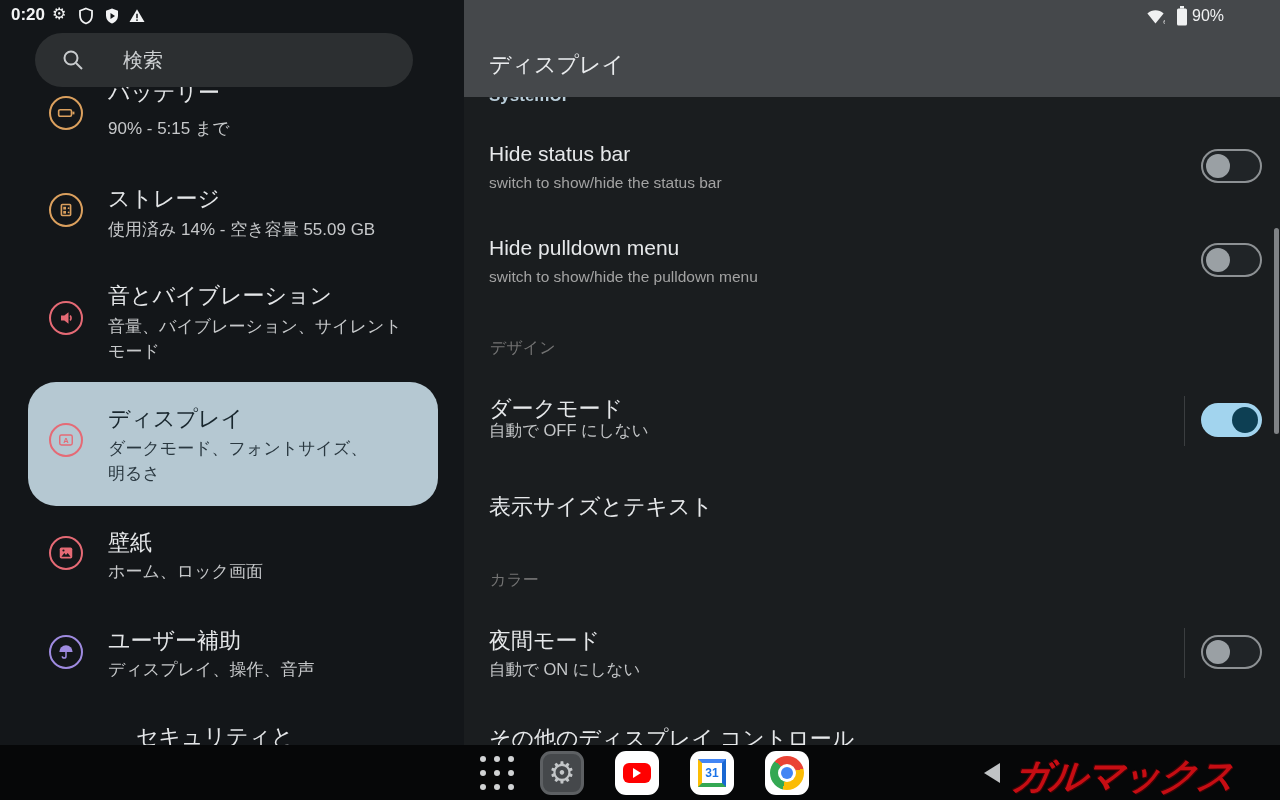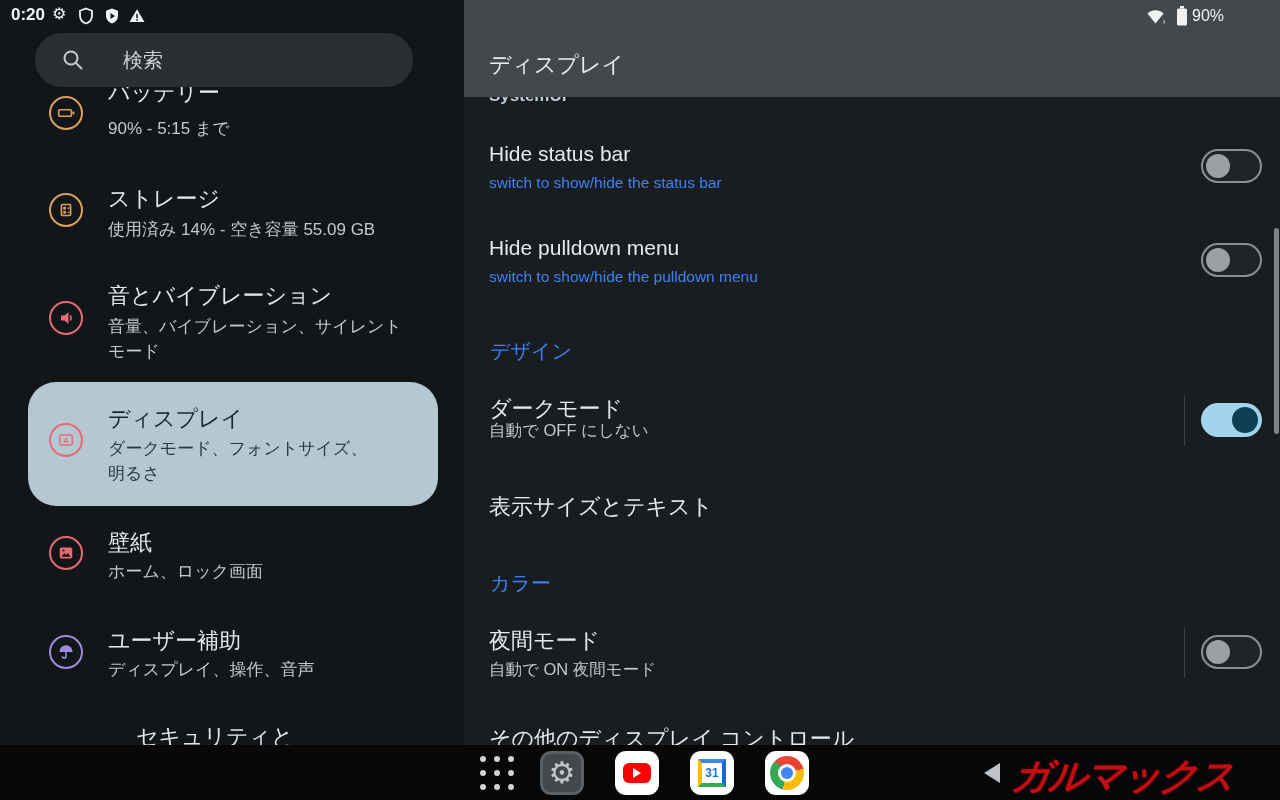--- a/index.html
+++ b/index.html
@@ -25,23 +25,23 @@
 
   
   #content-bg{left:464px;top:0;width:816px;height:745px;background:#1a1d1f;z-index:0;}
   #panel-header{left:464px;top:0;width:816px;height:97px;background:#45484b;z-index:3;}
   #panel-title{position:absolute;left:25px;top:50px;font-size:22px;color:#e9ebed;}
   .st-right{position:absolute;top:7px;}
   #battery-pct{font-size:16px;color:#f0f1f2;font-weight:500;}
 
   .row-title{left:489px;font-size:21px;color:#e6e8ea;white-space:nowrap;z-index:1;}
   .row-title-jp{left:489px;font-size:22px;color:#e6e8ea;white-space:nowrap;z-index:1;}
-  .row-sub{left:489px;font-size:15.5px;color:#3b82f6;white-space:nowrap;z-index:1;}
+  .row-sub{left:489px;font-size:15.5px;color:#a3a3a3;white-space:nowrap;z-index:1;}
   .row-sub-jp{left:489px;font-size:16.5px;color:#c4c6c8;white-space:nowrap;z-index:1;}
-  .section-label{left:490px;font-size:20px;color:#3b82f6;white-space:nowrap;z-index:1;}
+  .section-label{left:490px;font-size:16px;color:#737373;white-space:nowrap;z-index:1;}
   #clipped-section{left:489px;top:86px;font-size:17px;font-weight:bold;color:#b9cdd9;z-index:1;}
 
   .tog{left:1201px;width:61px;height:34px;border-radius:17px;z-index:1;}
   .tog.off{background:#202427;border:2px solid #8d9194;}
   .tog.off .knob{position:absolute;left:3px;top:3px;width:24px;height:24px;border-radius:50%;background:#9aa0a4;}
   .tog.on{background:#a2d4ee;}
   .tog.on .knob{position:absolute;right:4px;top:4px;width:26px;height:26px;border-radius:50%;background:#0d3f53;}
   .vdivider{left:1184px;width:1px;height:50px;background:#3b3e40;z-index:1;}
 
   #scrollbar{left:1274px;top:228px;width:5px;height:206px;background:#808386;border-radius:3px;z-index:4;}
@@ -192,21 +192,21 @@
   <div class="abs vdivider" style="top:396px;"></div>
   <div class="abs tog on" style="top:403px;">
       <div class="knob"></div>
     </div>
 
   <span class="abs row-title-jp" style="top:492px;">表示サイズとテキスト</span>
 
   <span class="abs section-label" style="top:570px;">カラー</span>
 
   <span class="abs row-title-jp" style="top:626px;">夜間モード</span>
-  <span class="abs row-sub-jp" style="top:659px;">自動で ON 夜間モード</span>
+  <span class="abs row-sub-jp" style="top:659px;">自動で ON にしない</span>
   <div class="abs vdivider" style="top:628px;"></div>
   <div class="abs tog off" style="top:635px;">
       <div class="knob"></div>
     </div>
 
   <span class="abs row-title-jp" style="top:724px;">その他のディスプレイ コントロール</span>
 
   <div id="scrollbar" class="abs"></div>
 
   <div id="taskbar" class="abs">

